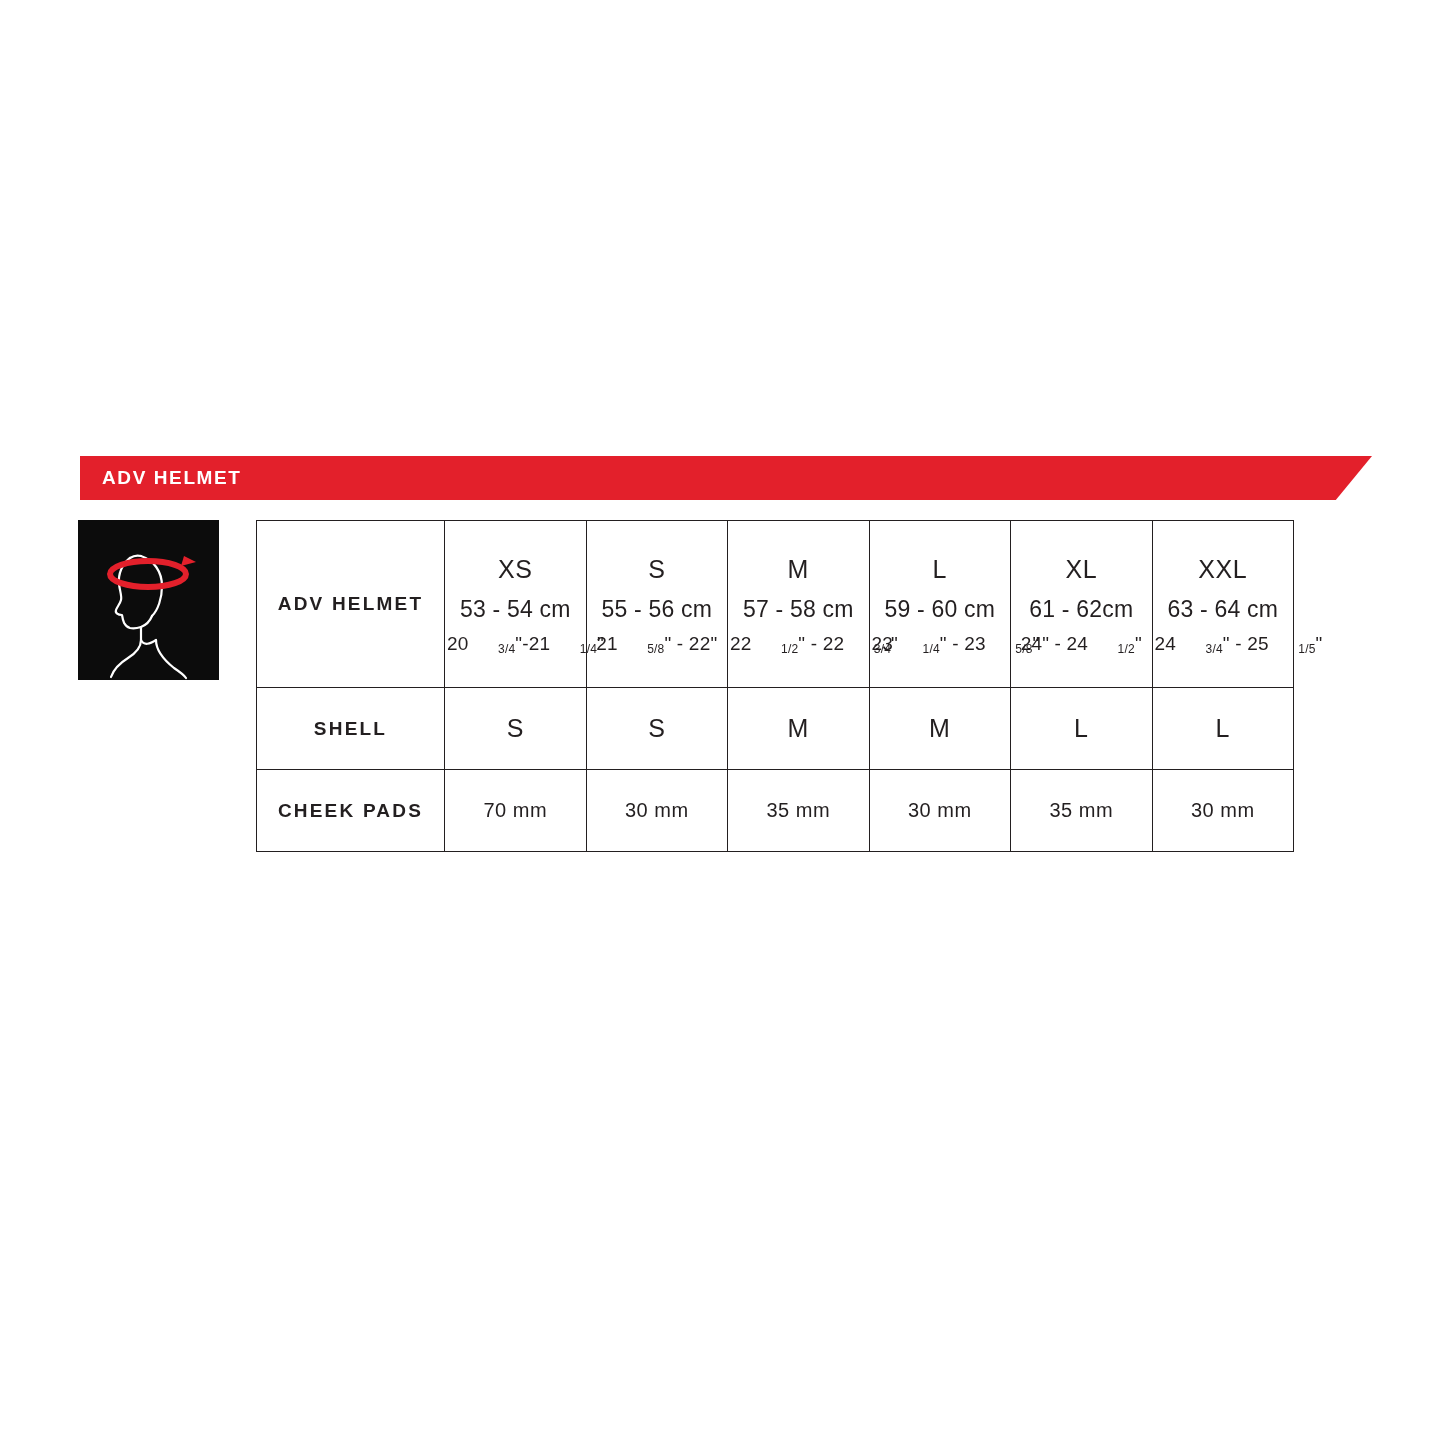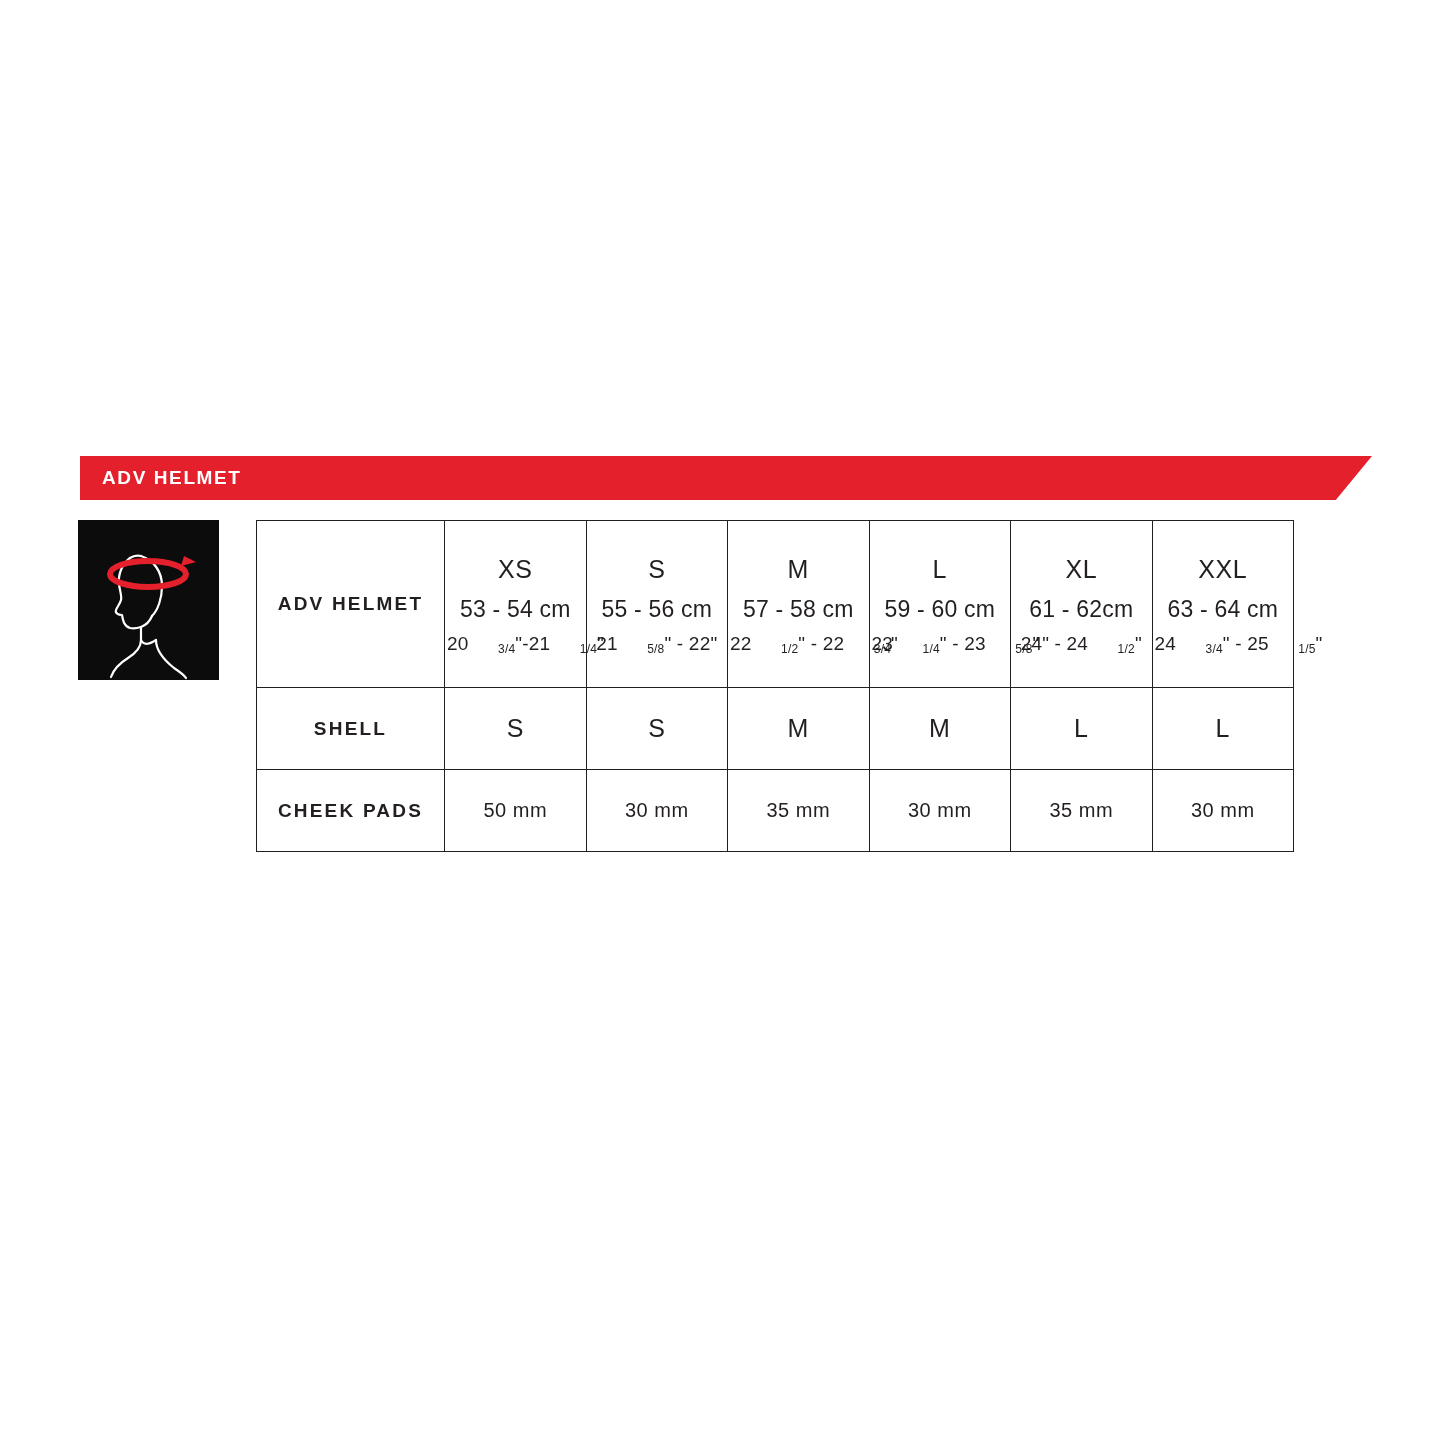--- a/index.html
+++ b/index.html
@@ -224,21 +224,21 @@
         <td class="val">M</td>
         <td class="val">M</td>
         <td class="val">L</td>
         <td class="val">L</td>
       </tr>
 
 
 
       <tr class="row-body">
         <td class="rowlabel">CHEEK PADS</td>
-        <td class="val small">50 mm</td>
+        <td class="val small">70 mm</td>
         <td class="val small">30 mm</td>
         <td class="val small">35 mm</td>
         <td class="val small">30 mm</td>
         <td class="val small">35 mm</td>
         <td class="val small">30 mm</td>
       </tr>
     </tbody>
   </table>
 
 </div>

